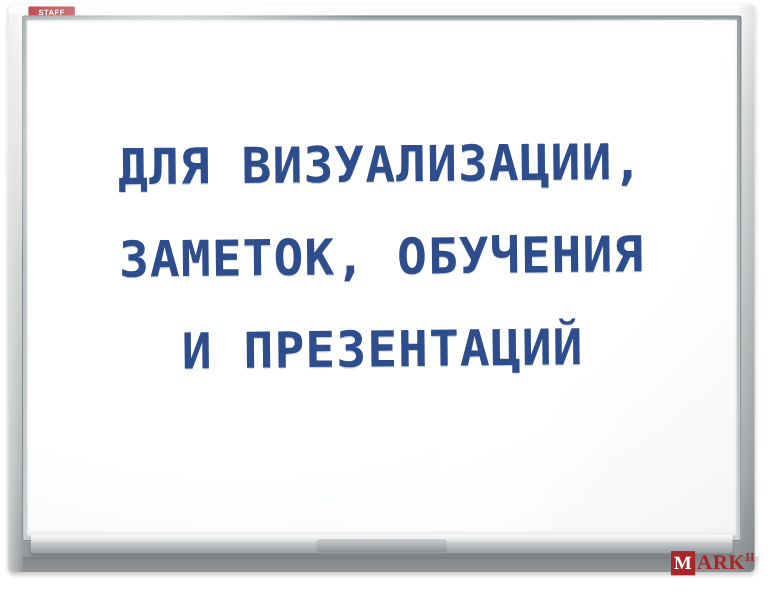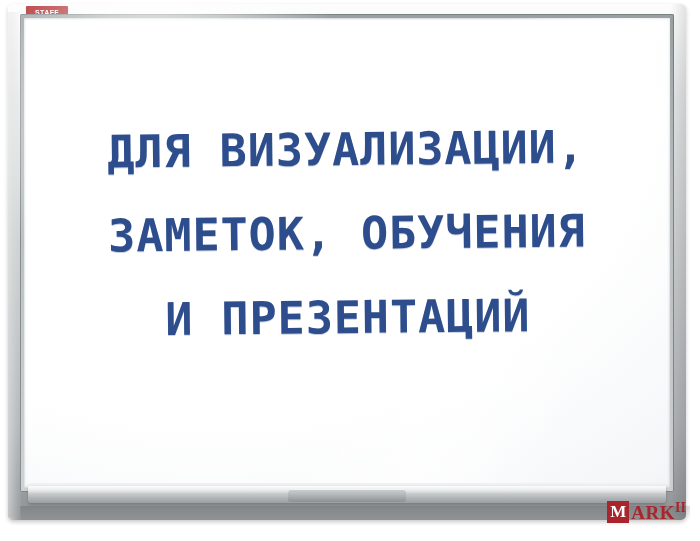--- a/index.html
+++ b/index.html
@@ -196,21 +196,21 @@
   }
   .wm-rest {
     color: #a8262b;
     font-family: "Liberation Serif", serif;
     font-weight: bold;
     font-size: 19px;
     letter-spacing: 0.5px;
     margin-left: 2px;
   }
   .wm-rest sup {
-    font-size: 14px;
+    font-size: 11px;
     letter-spacing: 0;
   }
 </style>
 </head>
 <body>
 
 <div id="scene">
 
   <div class="board-outer">
 

